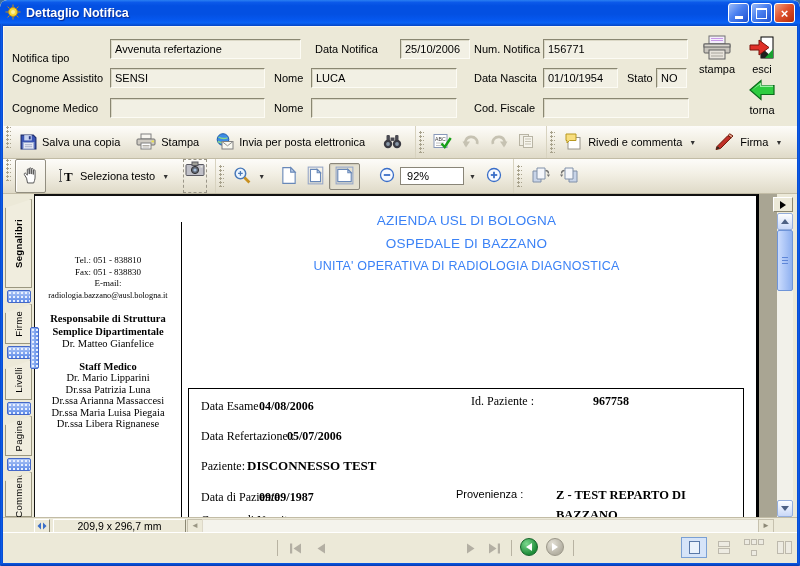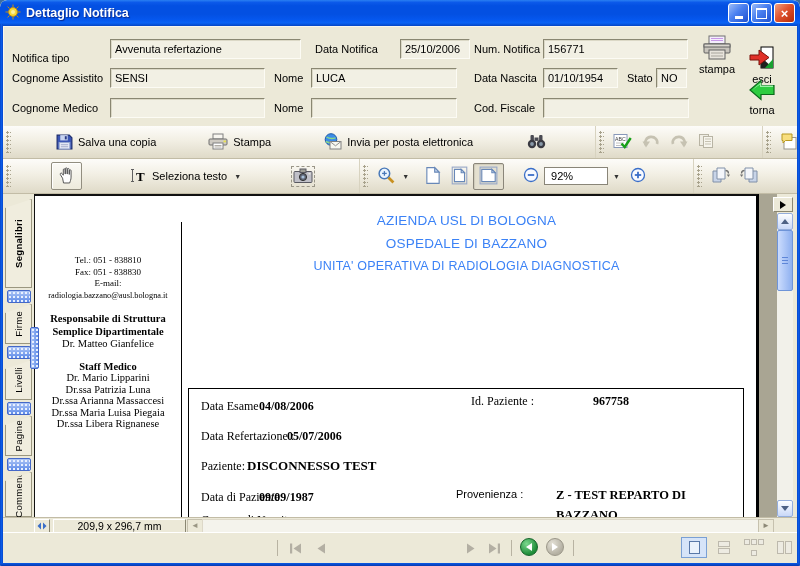--- a/index.html
+++ b/index.html
@@ -21,22 +21,22 @@
   .wbtn.close{background:linear-gradient(135deg,#F0A080 0%,#E0532F 45%,#B52A08 100%);font-size:13px;font-weight:bold;line-height:1;}
   .glyph-min{width:8px;height:3px;background:#fff;margin-top:9px;}
   .glyph-max{width:9px;height:8px;border:1px solid #fff;border-top:2px solid #fff;}
   
   .formpanel{position:absolute;left:3px;right:3px;top:26px;height:100px;background:#ECE9D8;border-bottom:1px solid #B8B29C;box-shadow:inset 1px 1px 0 #F8F6EE;}
   .lbl{position:absolute;font-size:11px;color:#000;white-space:nowrap;}
   .field{position:absolute;height:20px;background:#F2F0E4;border:1px solid;border-color:#8A8772 #FCFBF4 #FCFBF4 #8A8772;
      box-shadow:inset 1px 1px 0 #DBD8C6;box-sizing:border-box;font-size:11px;padding:3px 16px 0 4px;white-space:nowrap;overflow:hidden;}
   .sidebtn{position:absolute;display:flex;flex-direction:column;align-items:center;gap:1px;cursor:default;font-size:11px;}
   
-  .toolbar{position:absolute;left:3px;right:3px;display:flex;align-items:center;
-     background:linear-gradient(180deg,#FDFCF9 0%,#F2EFE4 45%,#DFDAC8 100%);border-bottom:1px solid #C2BCA6;box-sizing:border-box;gap:36px;}
+  .toolbar{position:absolute;left:3px;right:3px;display:flex;
+     background:linear-gradient(180deg,#FDFCF9 0%,#F2EFE4 45%,#DFDAC8 100%);border-bottom:1px solid #C2BCA6;box-sizing:border-box;}
   .tb1{top:126px;height:33px;}
   .tb2{top:159px;height:35px;}
   .grip{width:5px;height:22px;margin:0 4px 0 3px;flex:none;
      background-image:radial-gradient(circle at 1.5px 1.5px,#A8A28C 1px,transparent 1.4px);background-size:4px 4px;}
   .tgroup{display:flex;align-items:center;height:100%;border-left:1px solid #D8D3C0;}
   .tbtn{display:flex;align-items:center;gap:5px;padding:2px 5px;font-size:11px;white-space:nowrap;}
   .tbtn svg{flex:none;}
   .ddown{font-size:7px;color:#333;margin-left:2px;}
   .toolsel{background:linear-gradient(180deg,#FBFAF6,#EDEADC);border:1px solid #928E80;border-radius:2px;box-shadow:inset 1px 1px 0 #fff;padding:3px 6px;}
   .pressedbtn{background:#E4E0D0;border:1px solid #8A867A;border-radius:2px;box-shadow:inset 1px 1px 1px #CFCBBB;}
@@ -178,21 +178,21 @@
             <line x1="9" y1="5.5" x2="21" y2="5.5" stroke="#C898E8"></line>
           <rect x="2" y="9" width="26" height="9" rx="1" fill="#C8C4BC" stroke="#606060"></rect>
           <rect x="2" y="9" width="26" height="3" fill="#DAD6CE" stroke="#606060"></rect>
           <rect x="7" y="15" width="16" height="9" fill="#E8E4DC" stroke="#606060"></rect>
           <line x1="9" y1="18" x2="21" y2="18" stroke="#A8A49C"></line>
             <line x1="9" y1="21" x2="21" y2="21" stroke="#A8A49C"></line>
         </svg>
       </span>
       <span>stampa</span>
     </div>
-    <div class="sidebtn" style="left:739px;top:19px;width:40px;">
+    <div class="sidebtn" style="left:739px;top:9px;width:40px;">
       <span>
         <svg width="26" height="25" viewBox="0 0 26 25">
           <rect x="12" y="2" width="12" height="21" fill="#FFFFFF" stroke="#000"></rect>
           <polygon points="12,23 24,23 12,12" fill="#202020"></polygon>
           <polygon points="24,23 24,14 16,23" fill="#18A030"></polygon>
           <polygon points="1,10 10,10 10,5 20,12.5 10,20 10,15 1,15" fill="#E03028" stroke="#7A1008"></polygon>
         </svg>
       </span>
       <span>esci</span>
     </div>

